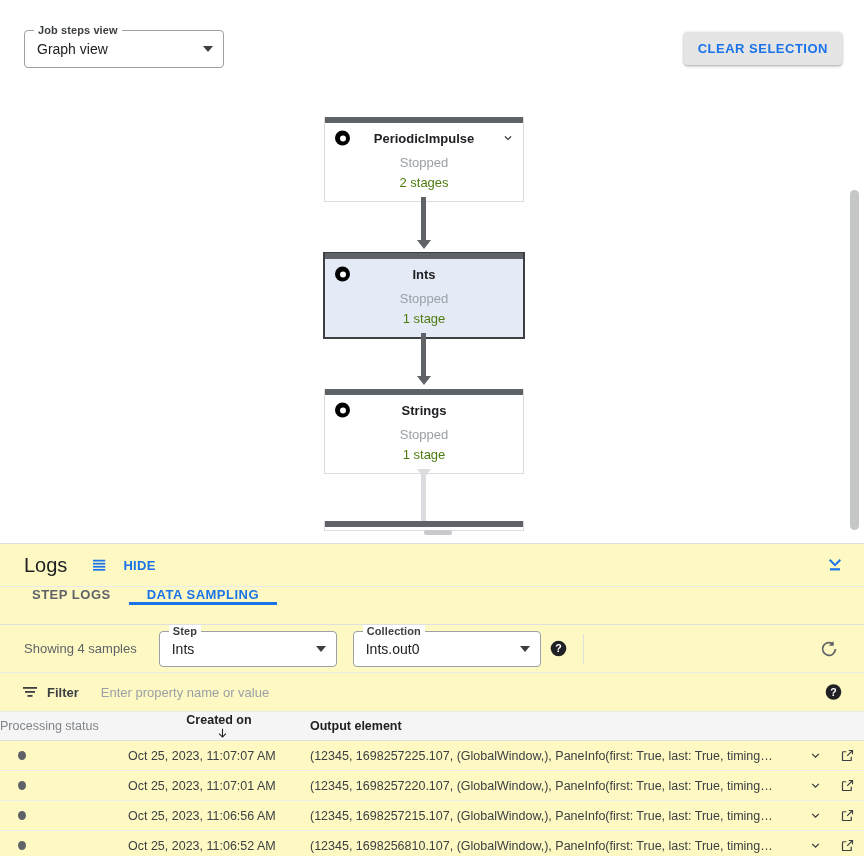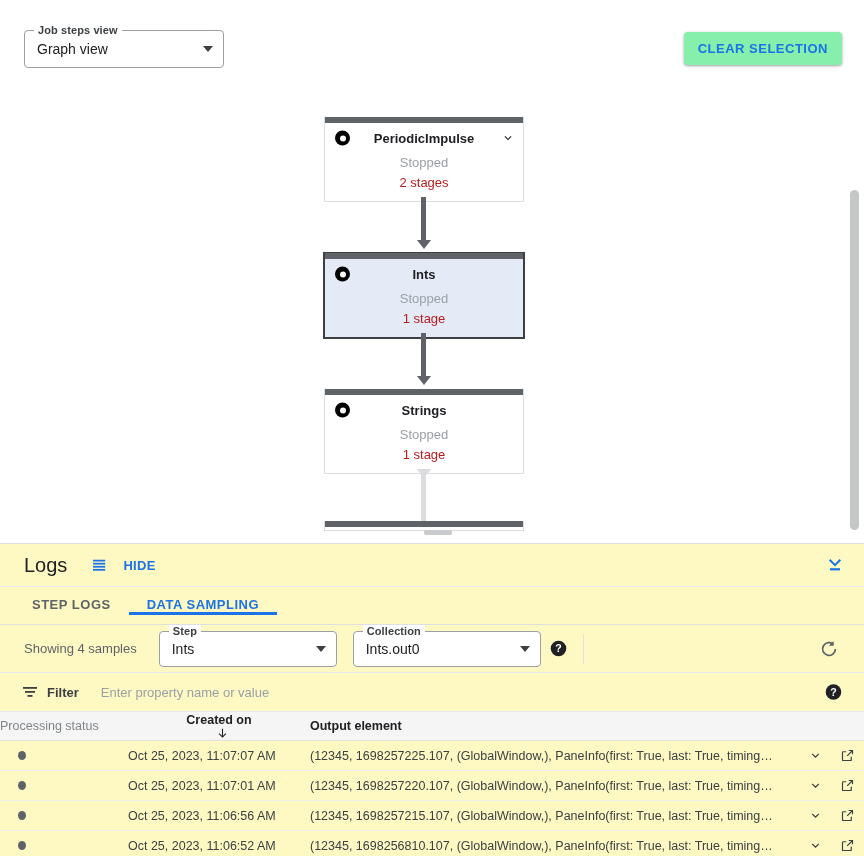--- a/index.html
+++ b/index.html
@@ -48,21 +48,21 @@
     width:0;height:0;
     border-left:5px solid transparent;
     border-right:5px solid transparent;
     border-top:6px solid #3c4043;
     margin-left:8px; flex:none;
   }
 
   .clear-selection-btn {
     position:absolute; right:22px; top:32px;
     height:33px; padding:0 14px;
-    background:#86efac; border:none; border-radius:4px;
+    background:#e5e5e5; border:none; border-radius:4px;
     box-shadow:0 1px 2px rgba(60,64,67,.30), 0 1px 3px 1px rgba(60,64,67,.15);
     color:#1a73e8; font-size:13px; font-weight:700;
     letter-spacing:.5px;
     font-family:"Liberation Sans", sans-serif;
     cursor:pointer;
     display:flex; align-items:center; justify-content:center;
   }
 
   
   .canvas { position:absolute; left:0; top:0; width:864px; height:531px; }
@@ -101,21 +101,21 @@
   }
   .stop-icon::after {
     content:""; display:block; width:6px;height:6px;border-radius:50%;
     background:#fff;
   }
   .node-chevron {
     position:absolute; right:8px; top:50%; transform:translateY(-50%);
     width:14px;height:14px; color:#202124;
   }
   .node-status { font-size:13px; color:#9aa0a6; line-height:20px; }
-  .node-stages { font-size:13px; color:#b91c1c; line-height:20px; padding-bottom:8px; }
+  .node-stages { font-size:13px; color:#4d7c0f; line-height:20px; padding-bottom:8px; }
 
   .edge {
     position:absolute;
     width:5px;
     background:#5f6368;
   }
   .edge.light { background:#dadce0; }
   .arrow {
     position:absolute;
     width:0;height:0;
@@ -157,21 +157,21 @@
     font-size:13px; font-weight:700; letter-spacing:.3px;
     cursor:pointer;
   }
   .hide-icon { width:14px; height:14px; display:block; }
   .collapse-all {
     position:absolute; right:18px; top:50%; transform:translateY(-50%);
     width:22px;height:22px; cursor:pointer; color:#1a73e8;
   }
 
   .tabs {
-    height:38px; display:flex; align-items:center;
+    height:38px; display:flex; align-items:flex-start;
     border-bottom:1px solid #e0e0e0;
     padding-left:14px;
   }
   .tab {
     display:flex; align-items:center; padding:0 18px;
     font-size:13px; font-weight:700; letter-spacing:.5px;
     color:#5f6368; cursor:pointer;
     border-bottom:3px solid transparent;
   }
   .tab.active { color:#1a73e8; border-bottom-color:#1a73e8; }

